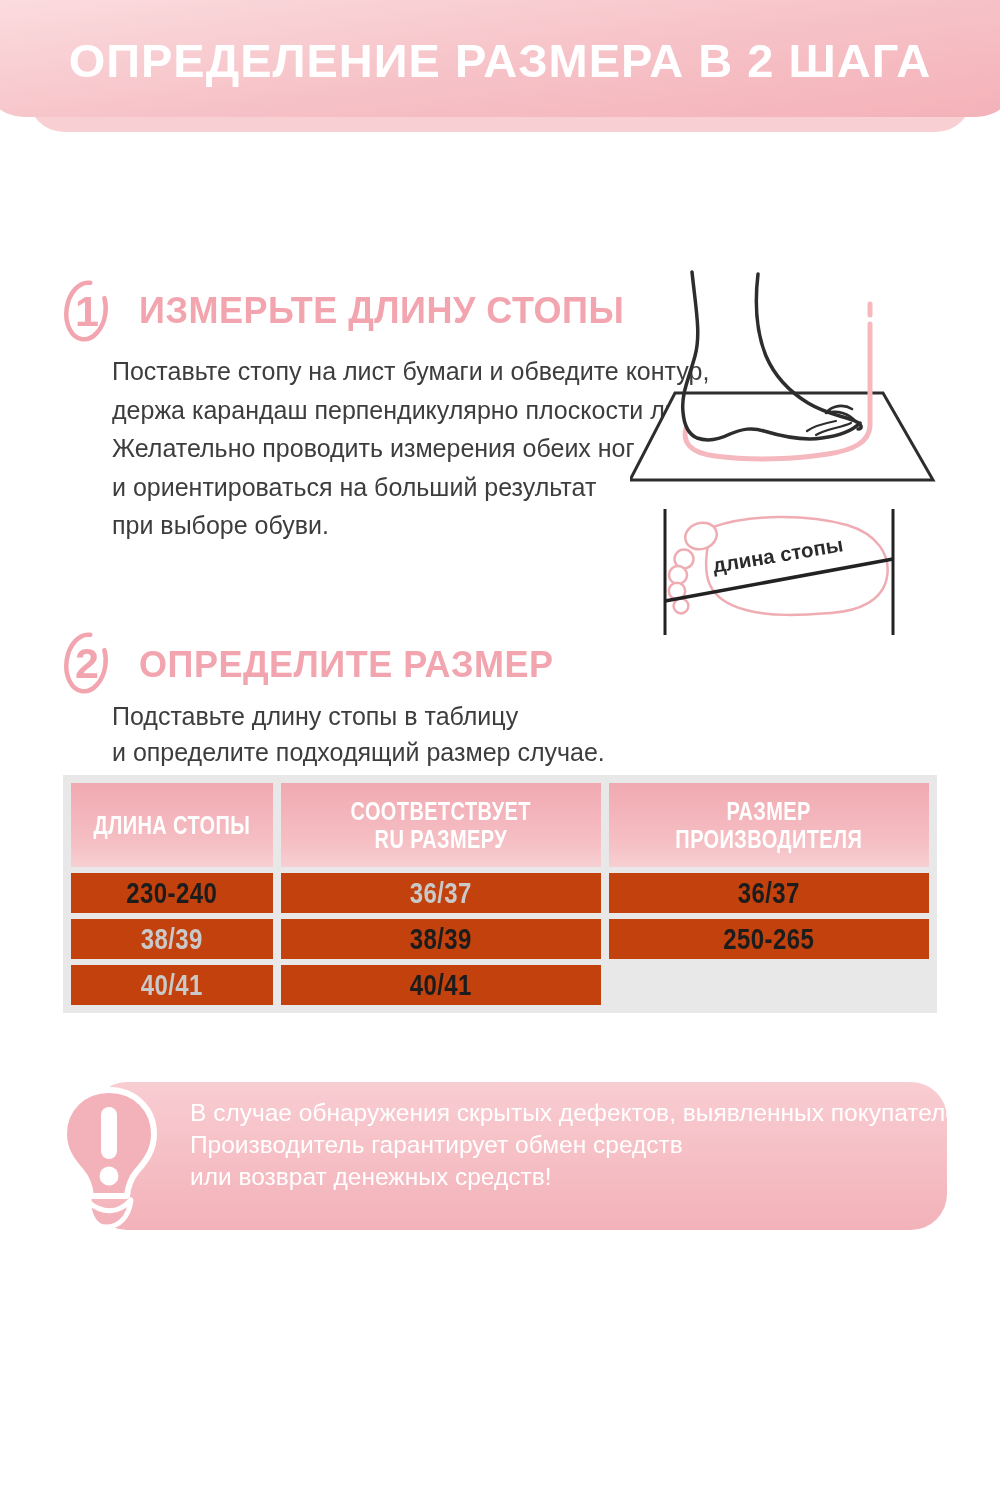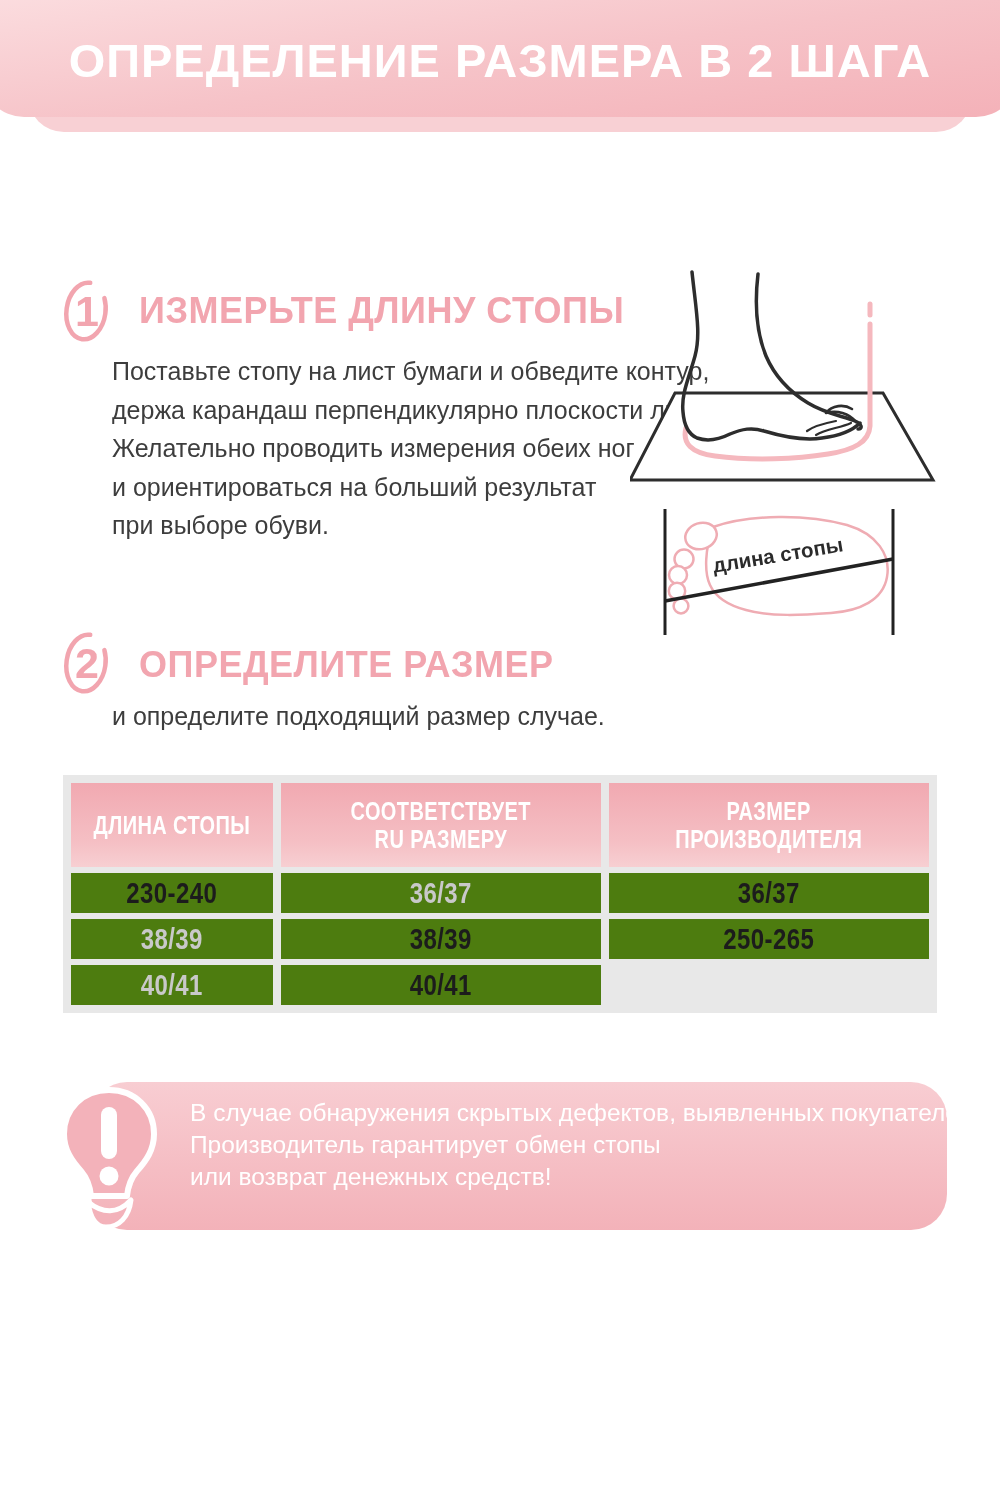--- a/index.html
+++ b/index.html
@@ -45,21 +45,21 @@
     display:grid; grid-template-columns:202px 320px 1fr;
     gap:6px 8px;
   }
   .th {
     height:84px; display:flex; flex-direction:column;
     align-items:center; justify-content:center;
     background:linear-gradient(180deg,#f1a9b1 0%,#f5bfc4 70%,#f7cfd2 100%);
     color:#ffffff; font-weight:bold; font-size:25px; line-height:28px;
   }
   .td {
-    height:40px; background:#4d7c0f;
+    height:40px; background:#c2410c;
     display:flex; align-items:center; justify-content:center;
     font-weight:bold; font-size:30px; color:#1c1c1c;
   }
   .td.muted { color:#c9c9c9; }
   .cond { display:inline-block; transform:scaleX(0.8); letter-spacing:.5px; white-space:nowrap; }
   
   .note-box {
     position:absolute; left:91px; top:1082px; width:856px; height:148px;
     border-radius:36px;
     background:linear-gradient(180deg,#f8cdd2 0%,#f3b2b9 100%);
@@ -121,20 +121,21 @@
     <path d="M10 96 L238 54" stroke="#222222" stroke-width="3.5"></path>
     <text x="124" y="57" text-anchor="middle" transform="rotate(-9.5 124 57)" font-size="20.5" font-weight="600" fill="#2b2b2b">длина стопы</text>
   </svg>
 
   <svg class="step-circle" style="left:62px;top:628px" width="48" height="70" viewBox="0 0 48 70">
     <ellipse cx="24" cy="35" rx="19.5" ry="28.5" fill="none" stroke="#f2a5af" stroke-width="4.5" stroke-linecap="round" stroke-dasharray="128 22" stroke-dashoffset="14" transform="rotate(8 24 35)"></ellipse>
     <text x="25" y="50" text-anchor="middle" font-size="43" font-weight="bold" fill="#f2a5af">2</text>
   </svg>
   <div class="step-title" style="left:139px;top:644px">ОПРЕДЕЛИТЕ РАЗМЕР</div>
   <div class="step-body" style="left:64px;top:698px;line-height:36px">
+    <div style="height:36px">Подставьте длину стопы в таблицу</div>
     <div style="height:36px">и определите подходящий размер случае.</div>
   </div>
 
   <div class="size-table">
     <div class="th">
       <span class="cond">ДЛИНА СТОПЫ</span>
     </div>
     <div class="th">
       <span class="cond">СООТВЕТСТВУЕТ</span>
       <span class="cond">RU РАЗМЕРУ</span>
@@ -167,21 +168,21 @@
     <div class="td muted">
       <span class="cond">40/41</span>
     </div>
     <div class="td">
       <span class="cond">40/41</span>
     </div>
   </div>
 
   <div class="note-box">
     <div>В случае обнаружения скрытых дефектов, выявленных покупателем,</div>
-    <div>Производитель гарантирует обмен стопы</div>
+    <div>Производитель гарантирует обмен средств</div>
     <div>или возврат денежных средств!</div>
   </div>
 
   <svg class="bulb" width="128" height="154" viewBox="0 0 128 154">
     <path d="M63 6 C89 6 108 25 108 50 C108 66 100 77 91 87 C85 94 82 102 81 112 L45 112
              C44 102 41 94 35 87 C26 77 18 66 18 50 C18 25 37 6 63 6 Z" fill="#f3b2ba" stroke="#ffffff" stroke-width="6" stroke-linejoin="round"></path>
     <path d="M42 118 C57 130 72 130 85 116 C83 133 73 143 60 143 C49 143 44 132 42 118 Z" fill="#f3b2ba" stroke="#ffffff" stroke-width="5" stroke-linejoin="round"></path>
     <rect x="55" y="23" width="16" height="52" rx="8" fill="#ffffff"></rect>
     <circle cx="63" cy="92" r="9.5" fill="#ffffff"></circle>
   </svg>

